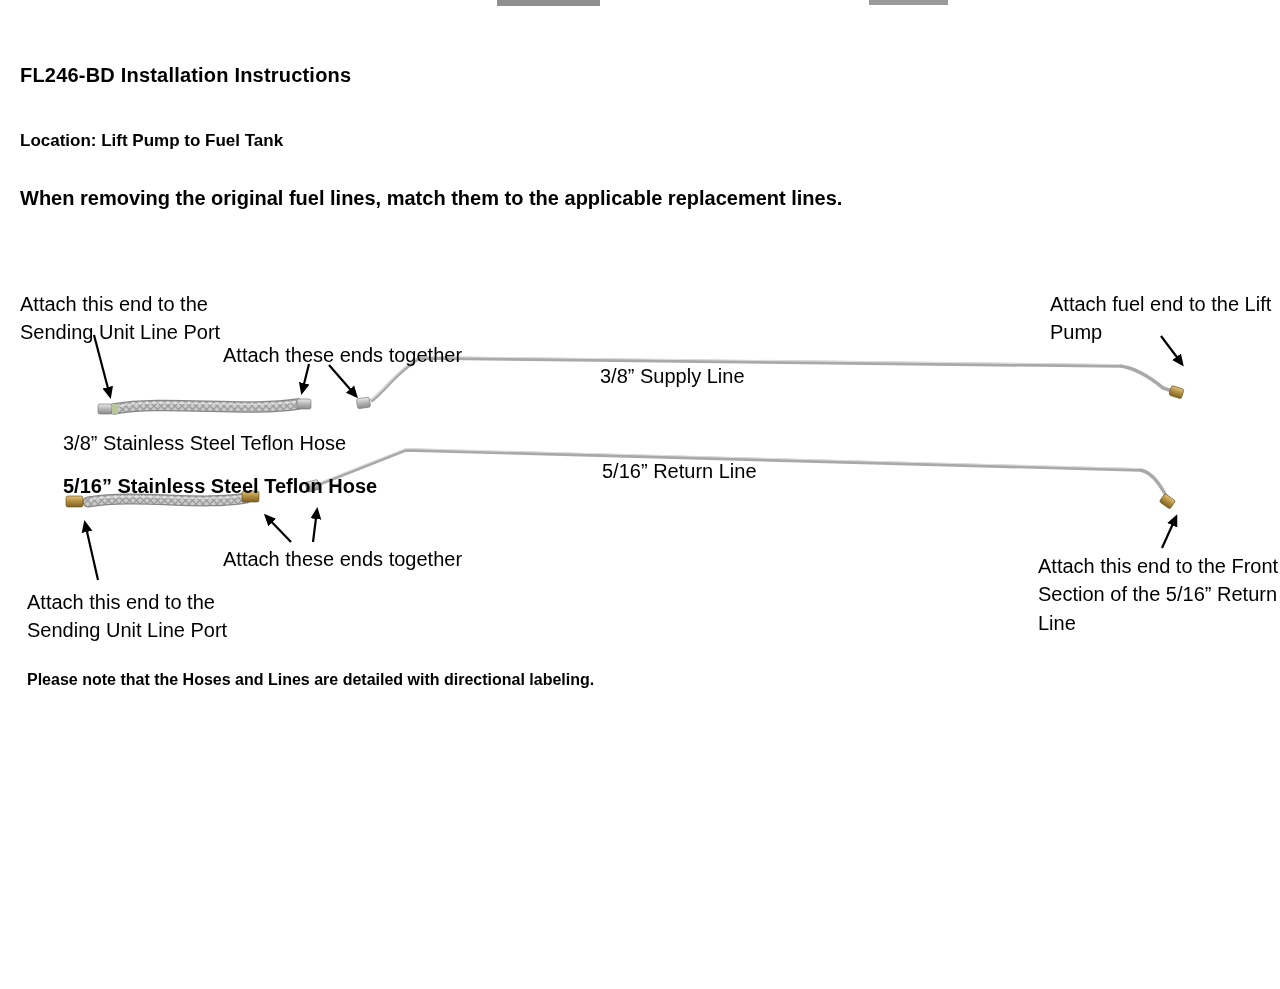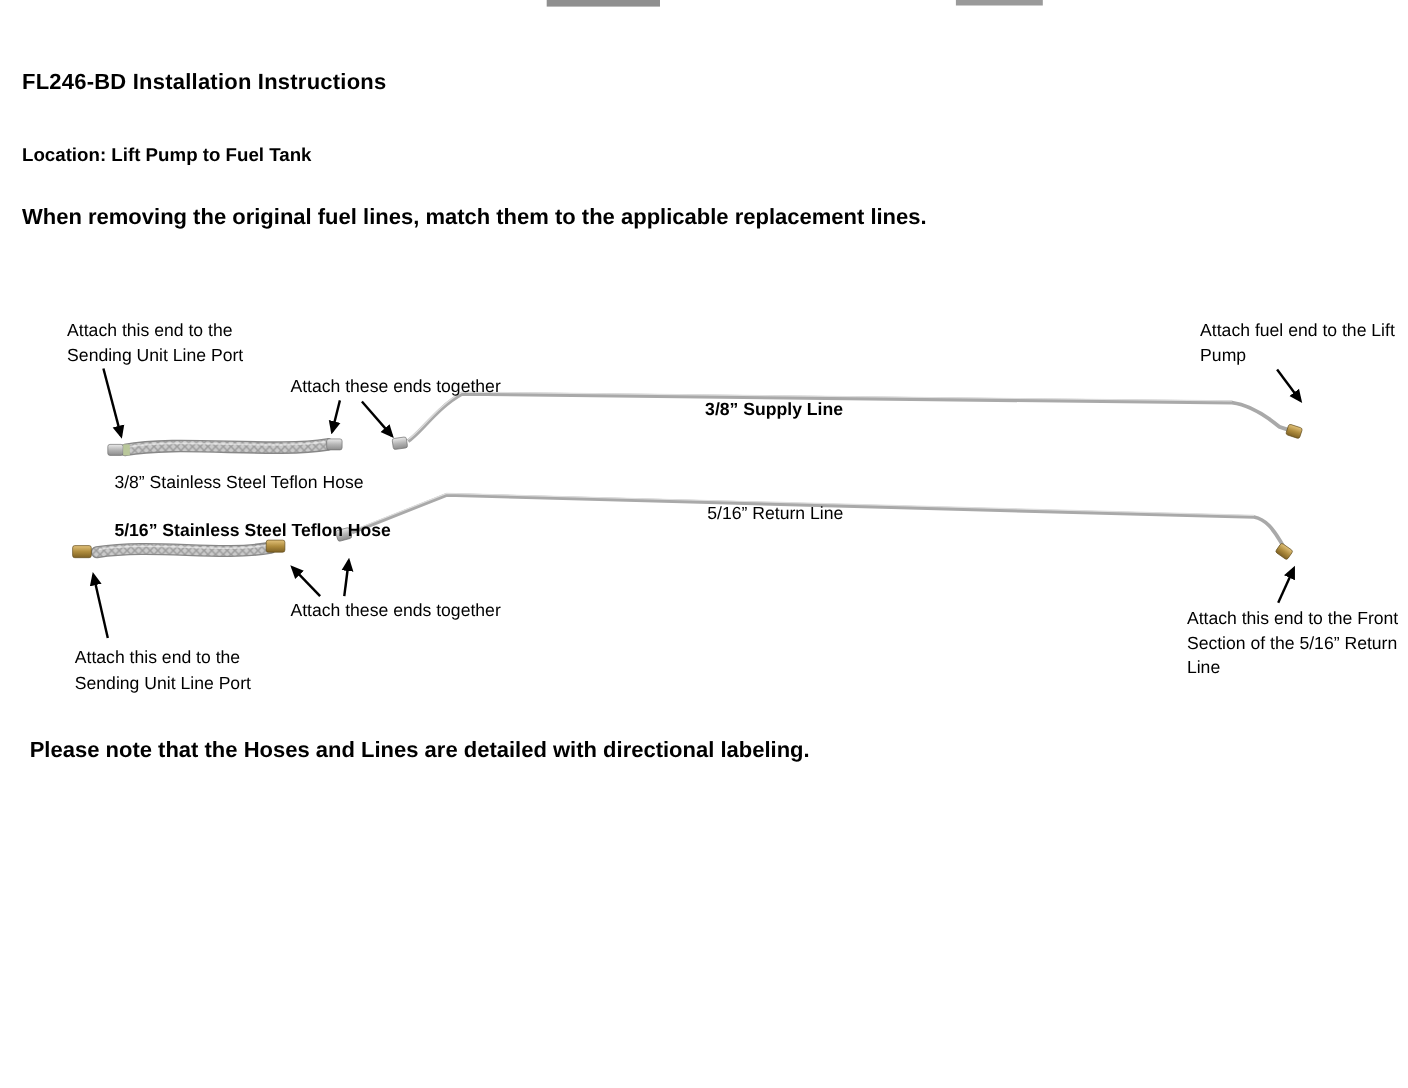--- a/index.html
+++ b/index.html
@@ -25,39 +25,38 @@
   }
   .intro-line {
     position: absolute; left: 20px; top: 187px;
     font-size: 20px; font-weight: 700;
   }
 
   .diagram-svg { position: absolute; left: 0; top: 0; width: 1280px; height: 989px; }
 
   .lbl {
     position: absolute;
-    font-size: 16px;
+    font-size: 20px;
     line-height: 1.42;
     white-space: pre-line;
-    margin-left: 41px;
   }
   .lbl-sending-top   { left: 20px;   top: 290px; }
   .lbl-ends-top      { left: 223px;  top: 341px; }
-  .lbl-supply        { left: 600px;  top: 362px; font-weight: bold; }
+  .lbl-supply        { left: 600px;  top: 362px; }
   .lbl-lift-pump     { left: 1050px; top: 290px; }
   .lbl-hose38        { left: 63px;   top: 429px; }
   .lbl-hose516       { left: 63px;   top: 472px; font-weight: bold; }
   .lbl-return        { left: 602px;  top: 457px; }
   .lbl-ends-bottom   { left: 223px;  top: 545px; }
   .lbl-sending-bottom{ left: 27px;   top: 588px; }
   .lbl-return-front  { left: 1038px; top: 552px; }
 
   .note {
     position: absolute; left: 27px; top: 668px;
-    font-size: 20px; font-weight: 700; line-height: 1.45;
+    font-size: 16px; font-weight: 700; line-height: 1.45;
   }
 </style>
 </head>
 <body>
 
 <div>
 
   <div class="artifact a1"></div>
   <div class="artifact a2"></div>
 

